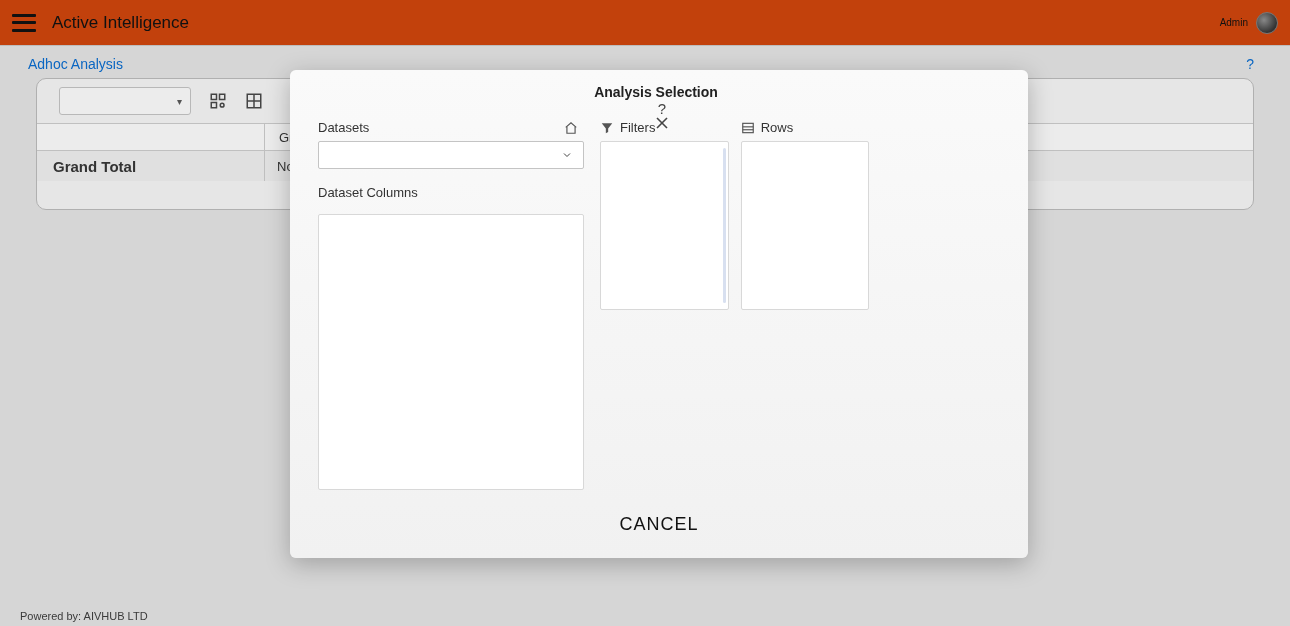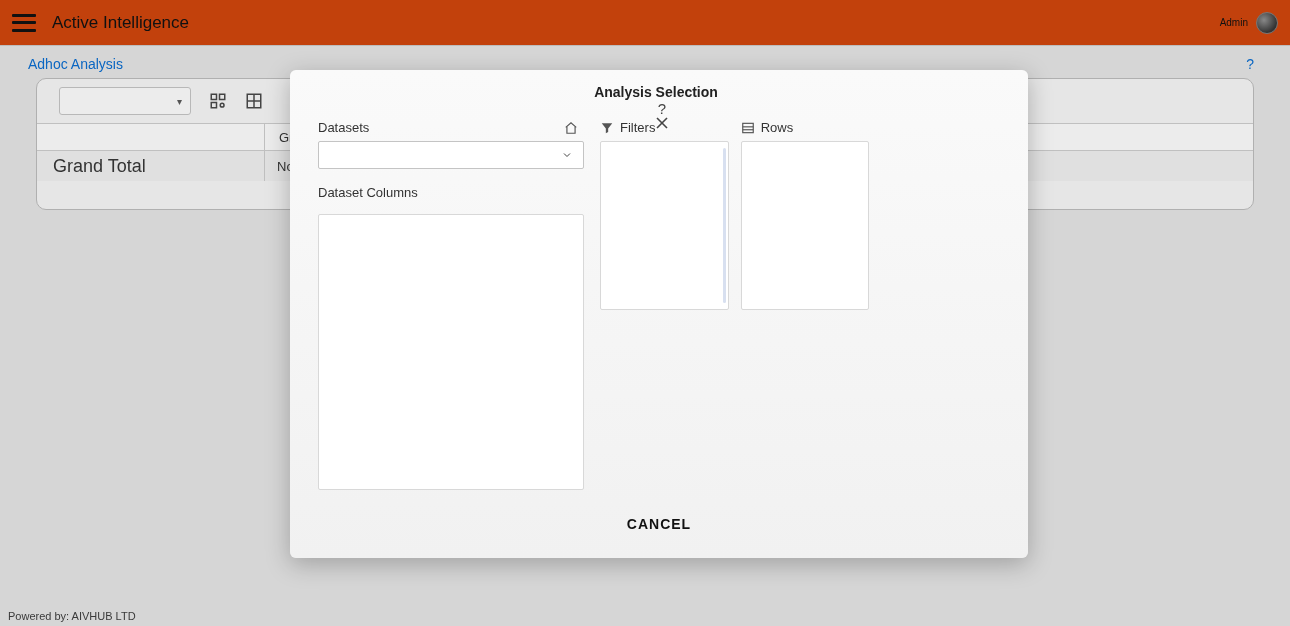--- a/index.html
+++ b/index.html
@@ -66,21 +66,21 @@
     align-items: center;
   }
   .grid-header-cell1 { width: 228px; border-right: 1px solid #c0c0c0; height: 100%; }
   .grid-header-cell2 { padding-left: 14px; font-size: 13px; color: #333; }
   .grid-row {
     display: flex;
     background: #e0e0e0;
     height: 30px;
     align-items: center;
   }
-  .grid-row .c1 { width: 228px; border-right: 1px solid #c0c0c0; padding-left: 16px; font-size: 18px; color: #333; height: 100%; display:flex; align-items:center; }
+  .grid-row .c1 { width: 228px; border-right: 1px solid #c0c0c0; padding-left: 16px; font-size: 15px; color: #333; height: 100%; display:flex; align-items:center;font-weight:bold; }
   .grid-row .c2 { padding-left: 12px; font-size: 13px; color: #333; }
 
   
   .modal {
     position: absolute;
     left: 290px;
     top: 70px;
     width: 738px;
     height: 488px;
     background: linear-gradient(180deg, #fafafa 0%, #f1f1f1 100%);
@@ -147,33 +147,33 @@
   .col-right .dropzone .zone-box { height: 144px; }
   .col-right .dropzone.row2 .zone-box { height: 144px; }
 
   .modal-footer {
     height: 68px;
     display: flex;
     align-items: center;
     justify-content: center;
   }
   .cancel-btn {
-    font-size: 14px;
-    font-weight: 700;
+    font-size: 18px;
+    font-weight: 400;
     letter-spacing: 1px;
     color: #111;
     cursor: pointer;
     background: none;
     border: none;
   }
 
   
   .page-footer {
     position: absolute;
-    left: 8px;
+    left: 20px;
     bottom: 4px;
     font-size: 11px;
     color: #3a3a3a;
   }
 
   
   .lbl-icon { margin-right: 6px; display: inline-flex; align-items: center; }
 </style>
 </head>
 <body>

